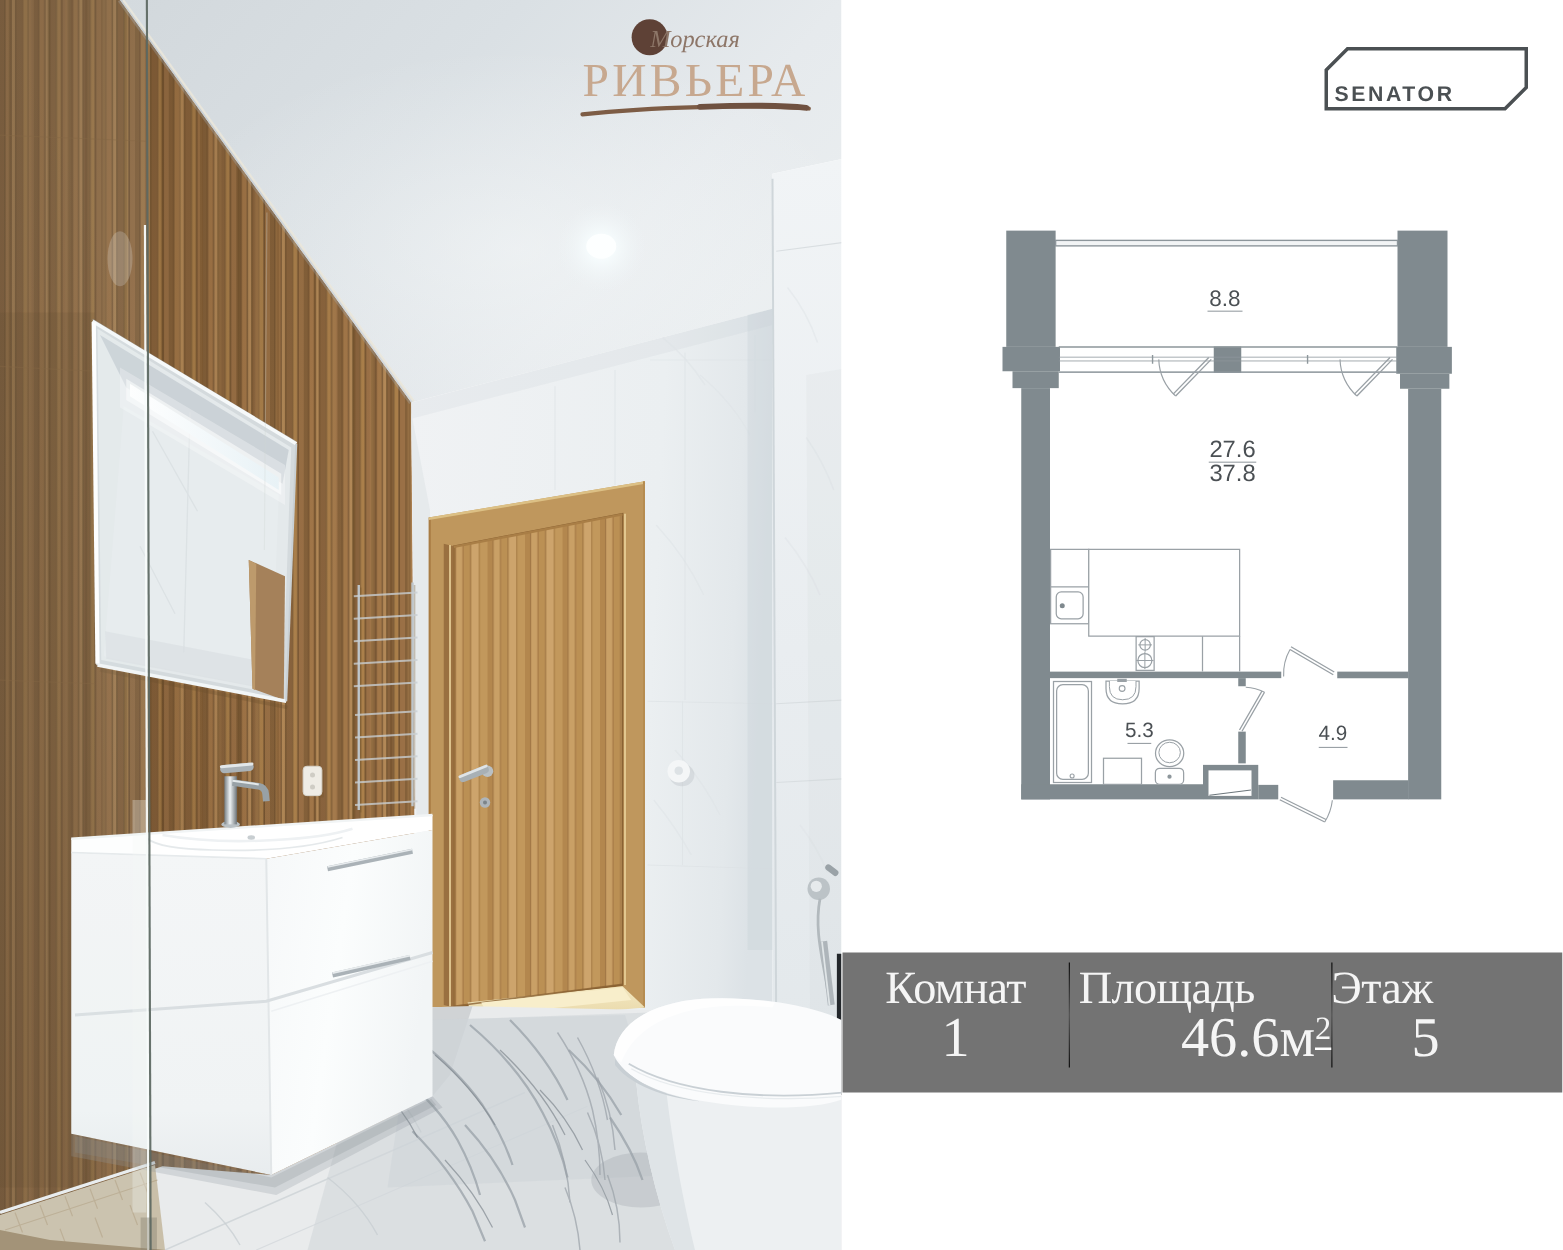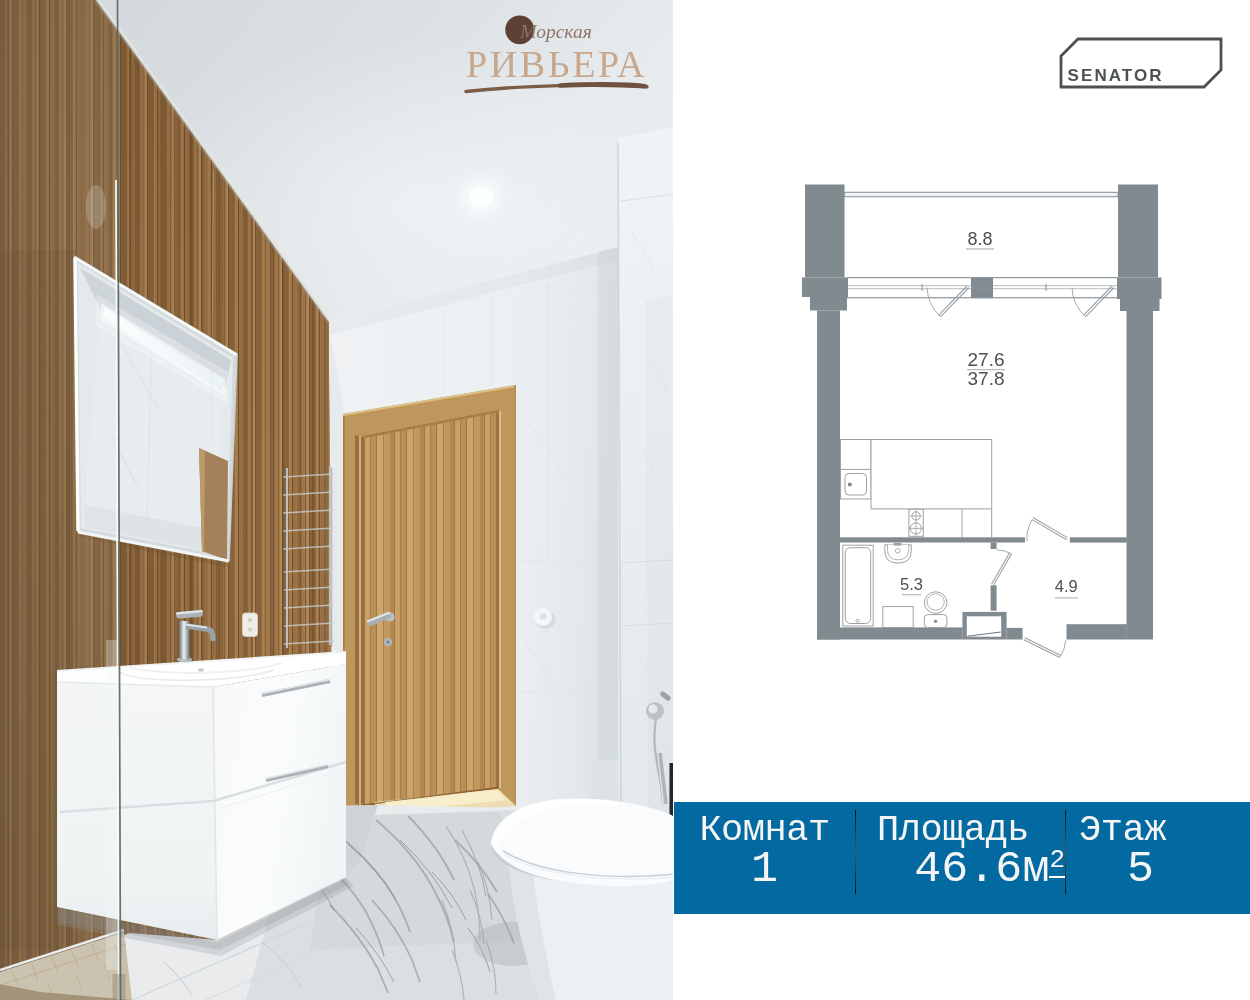--- a/index.html
+++ b/index.html
@@ -538,27 +538,27 @@
     <text x="911.5" y="589.5" font-size="16.5">5.3</text>
   </g>
   <rect x="902" y="594.3" width="19" height="0.9" fill="#9aa1a6"></rect>
 
   <g font-family="Liberation Sans, sans-serif" fill="#4b5054" text-anchor="middle">
     <text x="1066.3" y="592" font-size="16.5">4.9</text>
   </g>
   <rect x="1055" y="597.5" width="23" height="0.9" fill="#9aa1a6"></rect>
 </svg>
 
-<div class="abs" style="left:674px;top:762px;width:576px;height:112px;background:#0369a1;color:#f5f5f5;font-family:Liberation Mono, monospace;margin-top:40px;">
+<div class="abs" style="left:674px;top:762px;width:576px;height:112px;background:#737373;color:#f5f5f5;font-family:Liberation Serif, serif;">
 
   <div class="abs" style="left:181px;top:8px;width:1px;height:84px;background:linear-gradient(#111,#555,#111);"></div>
 
   <div class="abs" style="left:391px;top:8px;width:1px;height:84px;background:linear-gradient(#111,#555,#111);"></div>
 
   <div class="abs" style="left:0;top:7px;width:181px;text-align:center;font-size:37px;letter-spacing:-0.5px;">Комнат</div>
   <div class="abs" style="left:0;top:42px;width:181px;text-align:center;font-size:45px;">1</div>
 
-  <div class="abs" style="left:174px;top:7px;width:210px;text-align:center;font-size:37px;letter-spacing:-0.5px;">Площадь</div>
+  <div class="abs" style="left:189px;top:7px;width:210px;text-align:left;font-size:37px;letter-spacing:-0.5px;">Площадь</div>
   <div class="abs" style="left:181px;top:42px;width:210px;text-align:right;font-size:45px;">46.6м<span style="font-size:26px;vertical-align:14px;padding-bottom:1px;border-bottom:2.5px solid #fff;">2</span></div>
 
-  <div class="abs" style="left:373px;top:7px;width:151px;text-align:center;font-size:37px;letter-spacing:-0.5px;">Этаж</div>
+  <div class="abs" style="left:391px;top:7px;width:151px;font-size:37px;letter-spacing:-0.5px;">Этаж</div>
   <div class="abs" style="left:391px;top:42px;width:151px;text-align:center;font-size:45px;">5</div>
 </div>
 
 </body></html>

